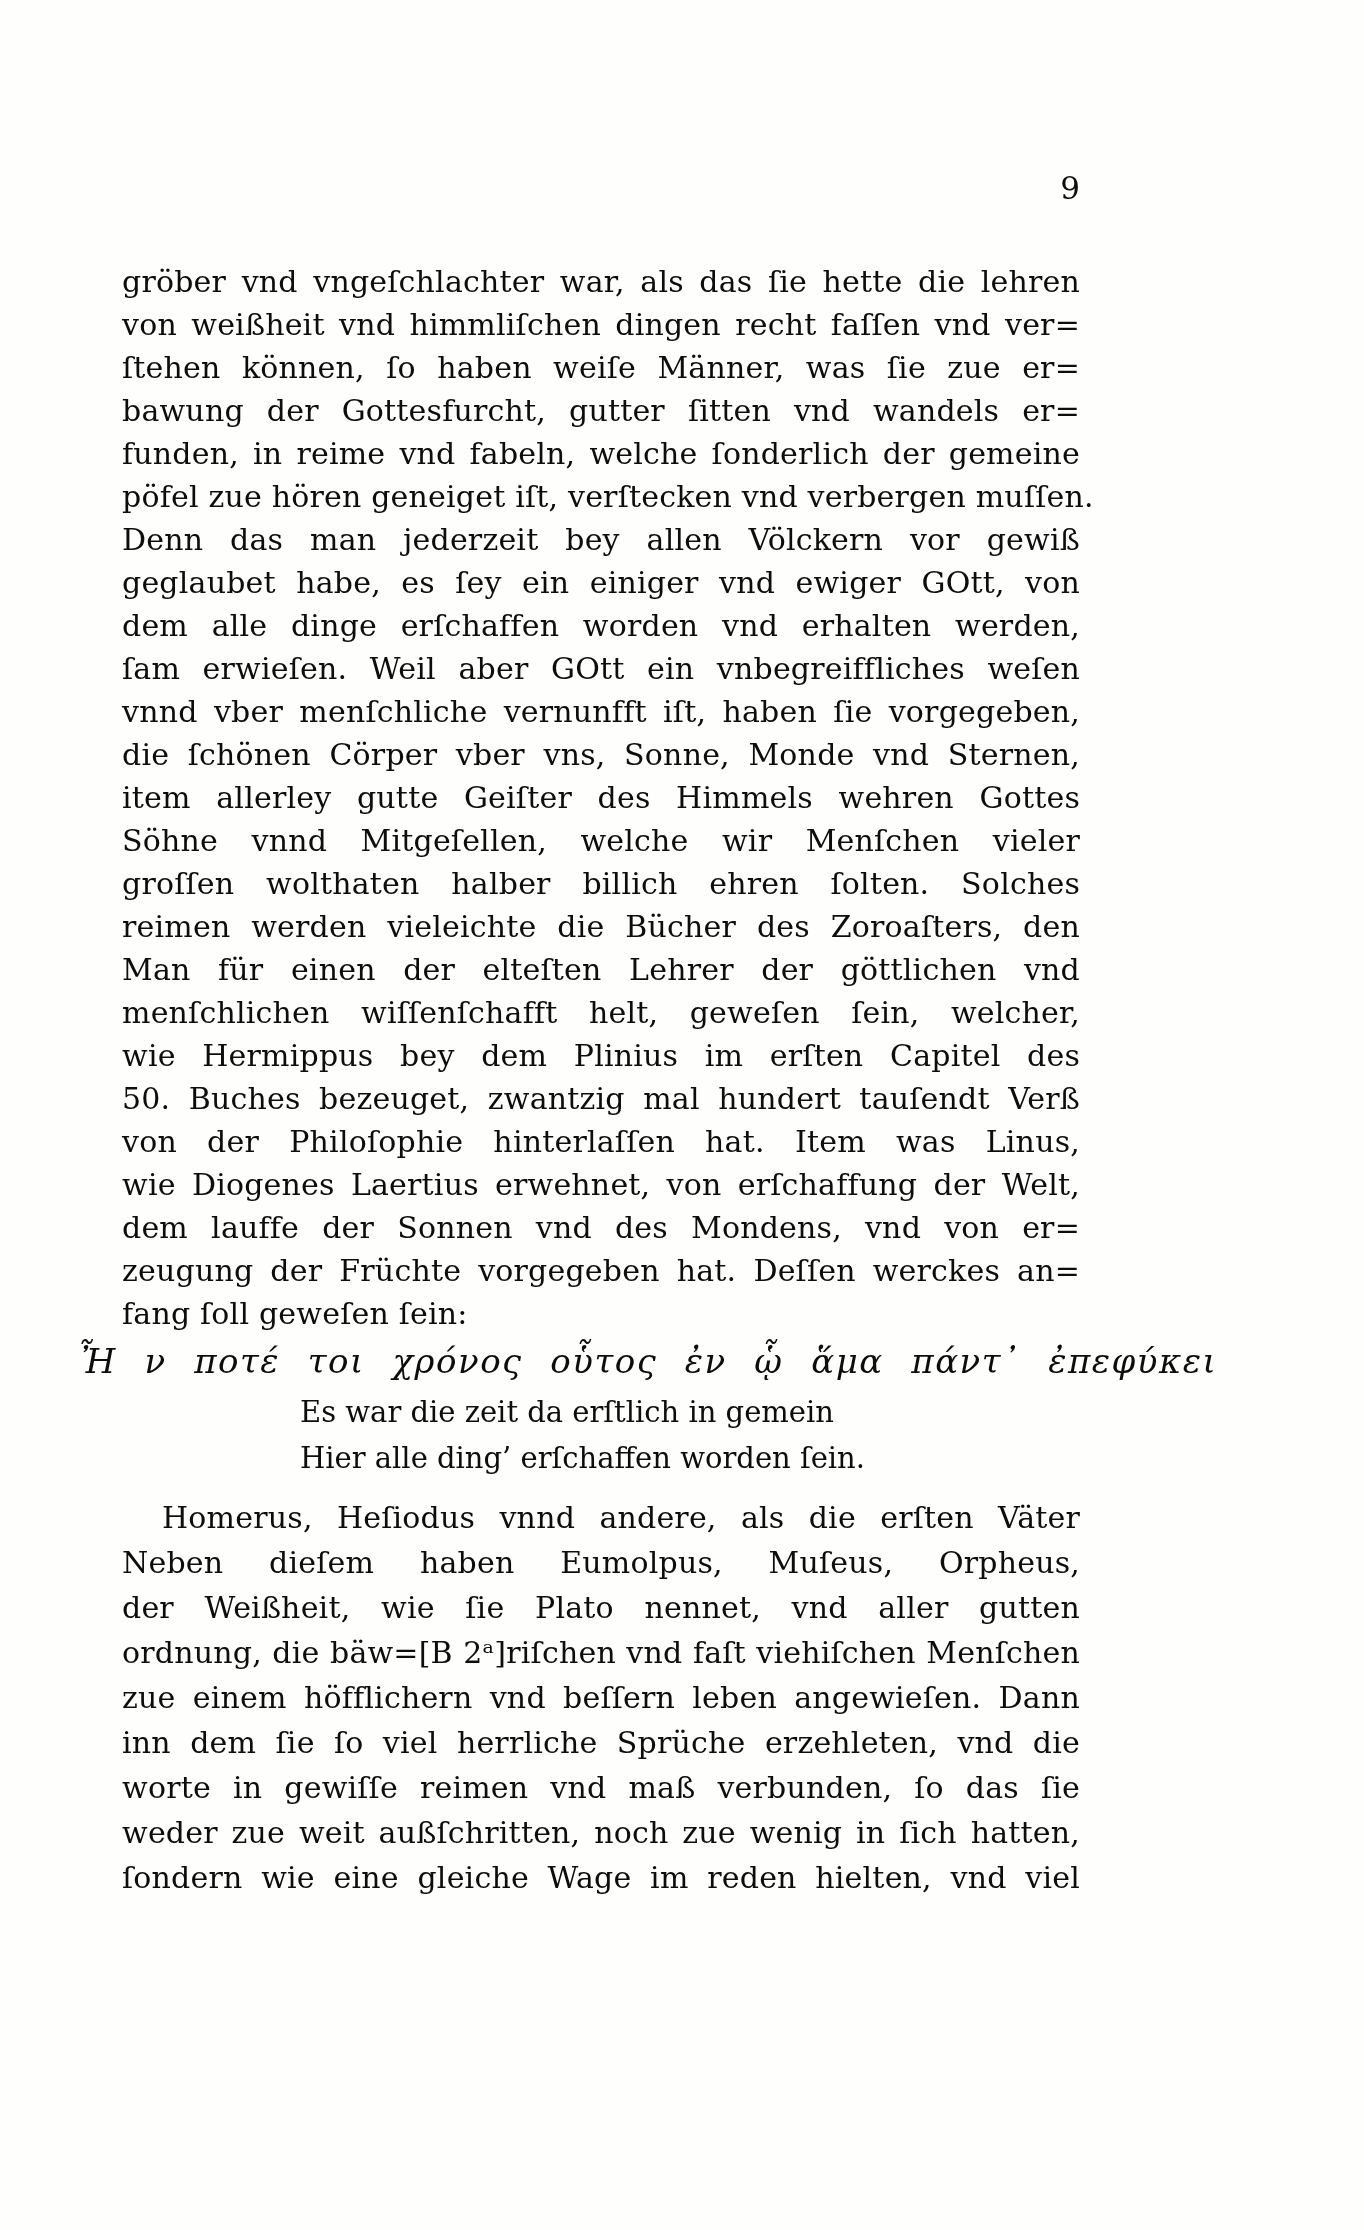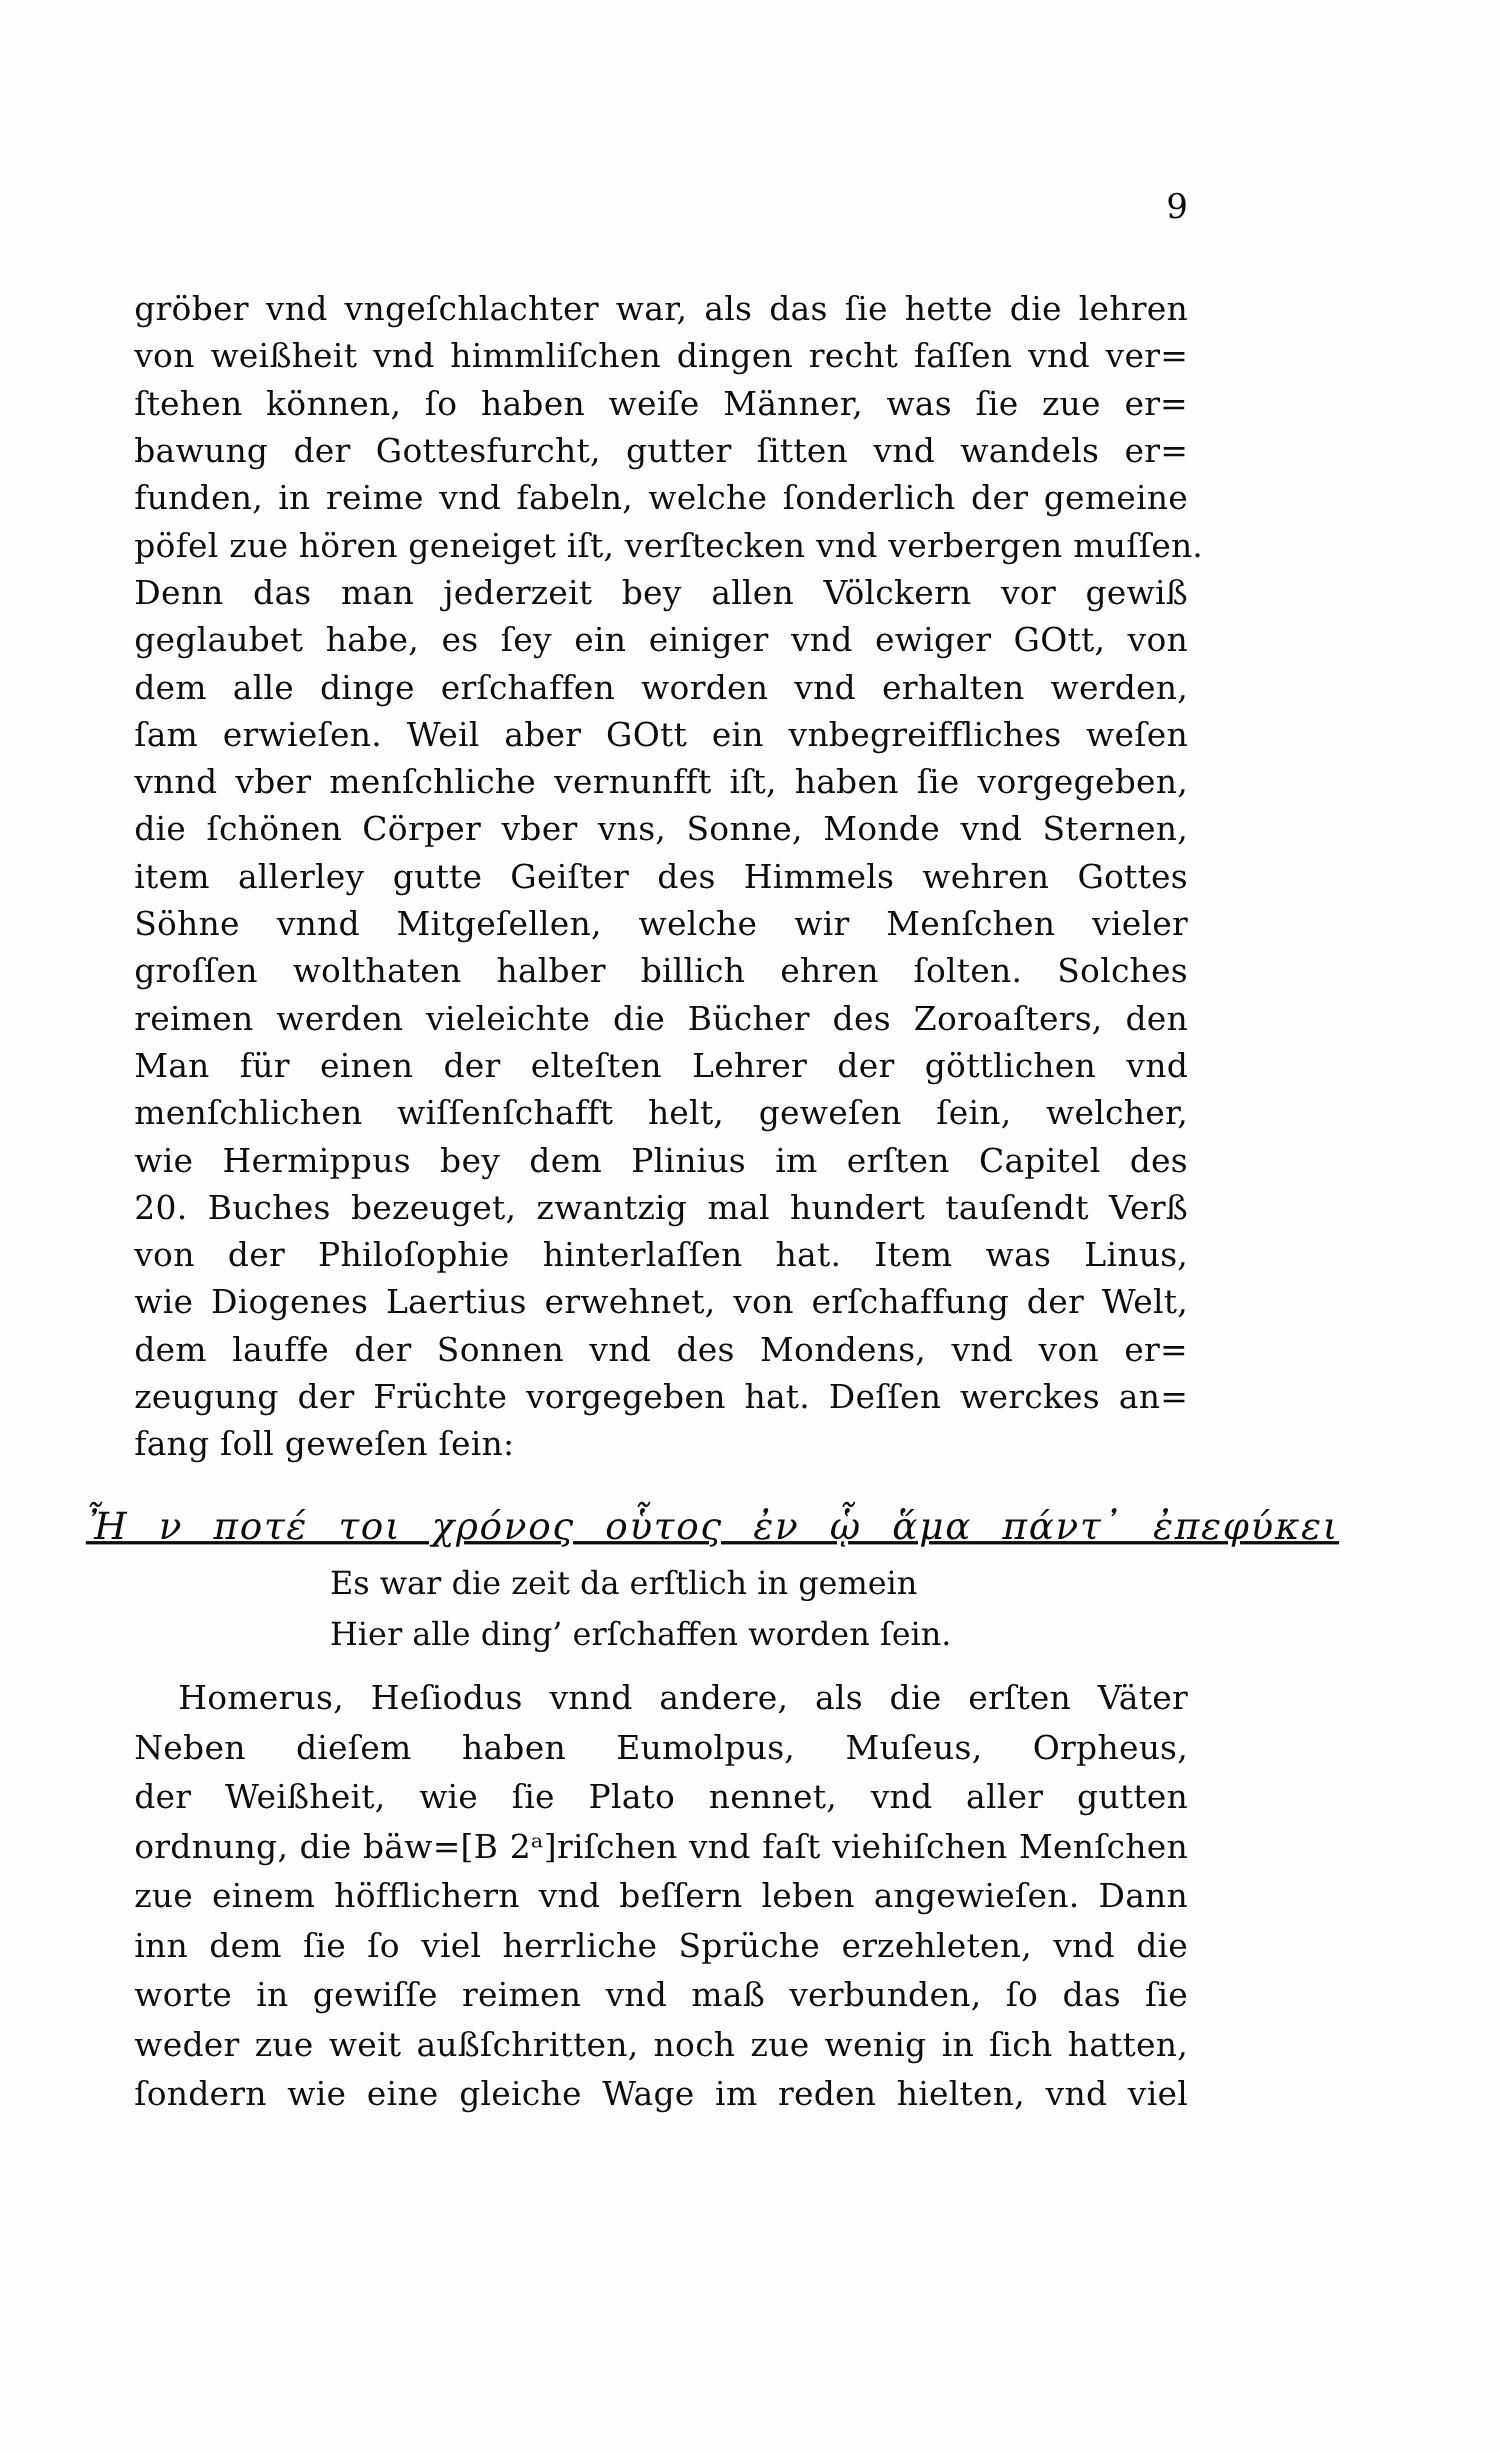--- a/index.html
+++ b/index.html
@@ -40,28 +40,27 @@
   }
   .para1 {
     margin-top: 54px;
     line-height: 43px;
   }
   
   .para1 .line:last-child {
     text-align-last: left;
   }
   .greek {
-    margin-top: 29px;
+    margin-top: 2px;
     font-size: 34px;
     line-height: 48px;
     font-style: italic;
     word-spacing: 0.45em;
     letter-spacing: 1.5px;
     white-space: nowrap;
-    text-decoration: underline;
   }
   .verse {
     margin-top: 4px;
     padding-left: 222px;
     font-size: 29px;
     line-height: 46px;
   }
   .para2 {
     margin-top: 14px;
     line-height: 45px;
@@ -91,21 +90,21 @@
         <div class="line">ſam erwieſen.  Weil aber GOtt ein vnbegreiffliches weſen</div>
         <div class="line">vnnd vber menſchliche vernunfft iſt, haben ſie vorgegeben,</div>
         <div class="line">die ſchönen Cörper vber vns, Sonne, Monde vnd Sternen,</div>
         <div class="line">item allerley gutte Geiſter des Himmels wehren Gottes</div>
         <div class="line">Söhne vnnd Mitgeſellen, welche wir Menſchen vieler</div>
         <div class="line">groſſen wolthaten halber billich ehren ſolten.  Solches</div>
         <div class="line">reimen werden vieleichte die Bücher des Zoroaſters, den</div>
         <div class="line">Man für einen der elteſten Lehrer der göttlichen vnd</div>
         <div class="line">menſchlichen wiſſenſchafft helt, geweſen ſein, welcher,</div>
         <div class="line">wie Hermippus bey dem Plinius im erſten Capitel des</div>
-        <div class="line">20. Buches bezeuget, zwantzig mal hundert tauſendt Verß</div>
+        <div class="line">50. Buches bezeuget, zwantzig mal hundert tauſendt Verß</div>
         <div class="line">von der Philoſophie hinterlaſſen hat.  Item was Linus,</div>
         <div class="line">wie Diogenes Laertius erwehnet, von erſchaffung der Welt,</div>
         <div class="line">dem lauffe der Sonnen vnd des Mondens, vnd von er=</div>
         <div class="line">zeugung der Früchte vorgegeben hat.  Deſſen werckes an=</div>
         <div class="line">fang ſoll geweſen ſein:</div>
       </div>
 
     <div class="greek">Ἦ ν ποτέ τοι χρόνος οὗτος ἐν ᾧ ἅμα πάντ᾽ ἐπεφύκει</div>
 
     <div class="verse">

